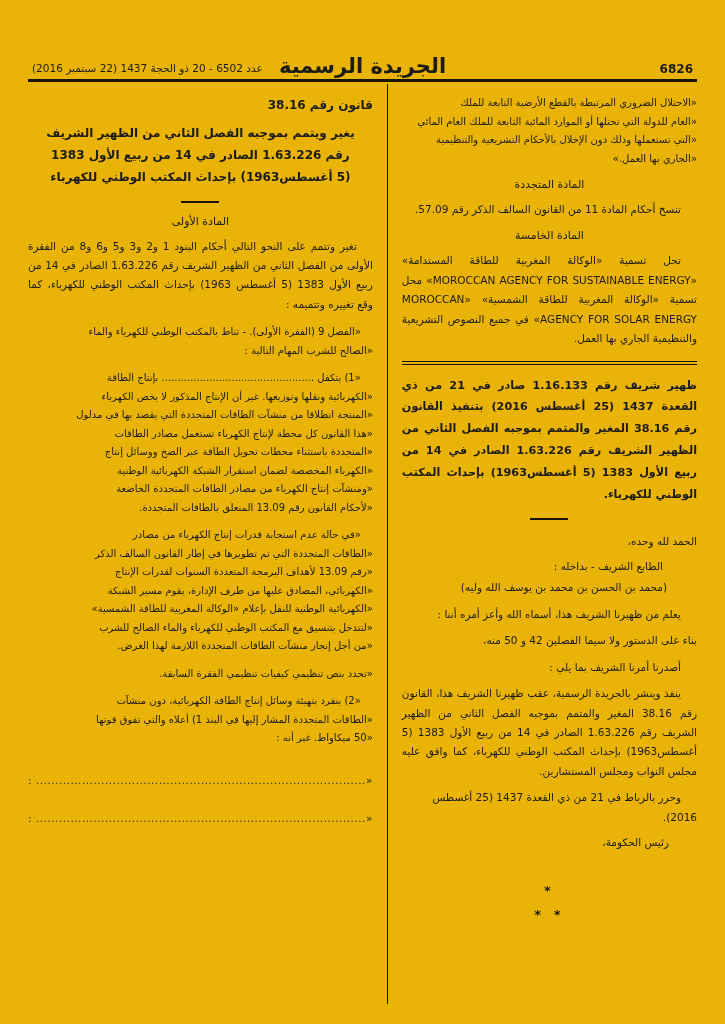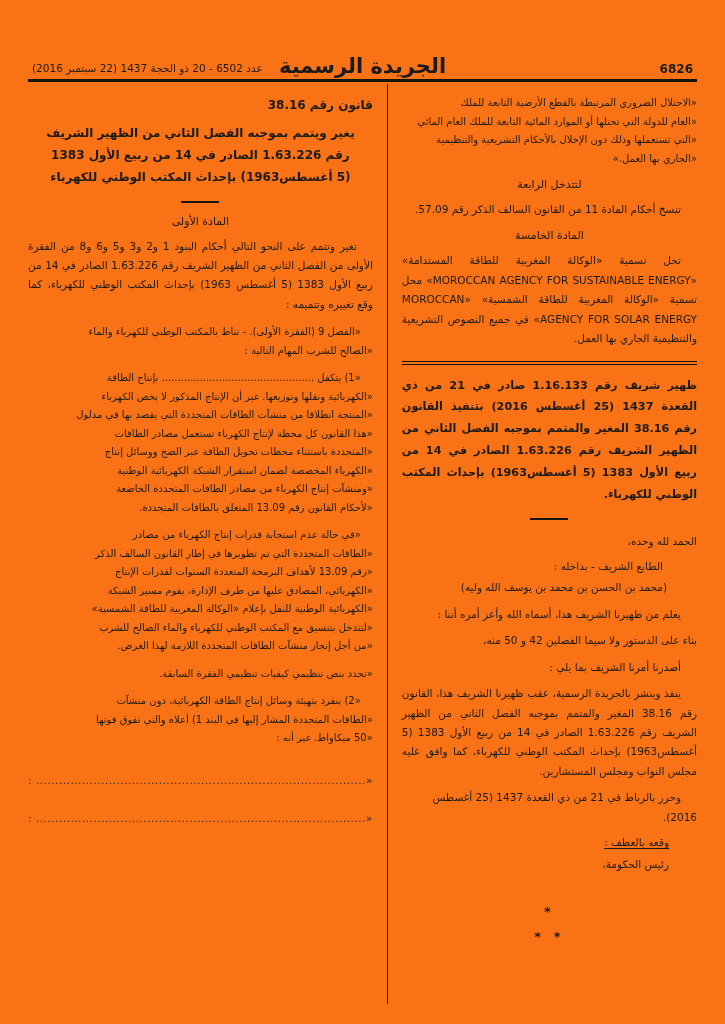--- a/index.html
+++ b/index.html
@@ -1,20 +1,20 @@
 <!DOCTYPE html>
 <html lang="ar"><head>
 <meta charset="utf-8">
 <style>
   html,body{margin:0;padding:0;background:#e8e6e0;}
   .page{
     position:relative;
     width:725px;height:1024px;
     margin:0 auto;
-    background:#f97316;
+    background:#eab308;
     color:#1c1b18;
     font-family:"DejaVu Sans", sans-serif;
     overflow:hidden;
     box-sizing:border-box;
   }
   
   .masthead{
     position:absolute;top:50px;left:30px;right:30px;height:26px;
   }
   .masthead .issue{
@@ -95,21 +95,21 @@
   <div class="masthead-rule"></div>
 
   <main class="columns" dir="rtl">
 
     <section class="col col-first">
       <p class="q pre">«الاحتلال الضروري المرتبطة بالقطع الأرضية التابعة للملك
 «العام للدولة التي تحتلها أو الموارد المائية التابعة للملك العام المائي
 «التي تستعملها وذلك دون الإخلال بالأحكام التشريعية والتنظيمية
 «الجاري بها العمل.»</p>
 
-      <h3 class="art">لتتدخل الرابعة</h3>
+      <h3 class="art">المادة المتجددة</h3>
       <p class="body indent">تنسخ أحكام المادة 11 من القانون السالف الذكر رقم 57.09.</p>
 
       <h3 class="art">المادة الخامسة</h3>
       <p class="body just indent">تحل تسمية «الوكالة المغربية للطاقة المستدامة» «MOROCCAN AGENCY FOR SUSTAINABLE ENERGY» محل تسمية «الوكالة المغربية للطاقة الشمسية» «MOROCCAN AGENCY FOR SOLAR ENERGY» في جميع النصوص التشريعية والتنظيمية الجاري بها العمل.</p>
 
       <div class="double-rule"></div>
 
       <p class="dahir">ظهير شريف رقم 1.16.133 صادر في 21 من ذي القعدة 1437 (25 أغسطس 2016) بتنفيذ القانون رقم 38.16 المغير والمتمم بموجبه الفصل الثاني من الظهير الشريف رقم 1.63.226 الصادر في 14 من ربيع الأول 1383 (5 أغسطس1963) بإحداث المكتب الوطني للكهرباء.</p>
 
       <hr class="dash">
@@ -117,21 +117,20 @@
       <p class="body">الحمد لله وحده،</p>
       <p class="body seal1">الطابع الشريف - بداخله :</p>
       <p class="body seal2">(محمد بن الحسن بن محمد بن يوسف الله وليه)</p>
       <p class="body indent gap-top">يعلم من ظهيرنا الشريف هذا، أسماه الله وأعز أمره أننا :</p>
       <p class="body gap-top">بناء على الدستور ولا سيما الفصلين 42 و 50 منه،</p>
       <p class="body indent gap-top">أصدرنا أمرنا الشريف بما يلي :</p>
       <p class="body just indent gap-top">ينفذ وينشر بالجريدة الرسمية، عقب ظهيرنا الشريف هذا، القانون رقم 38.16 المغير والمتمم بموجبه الفصل الثاني من الظهير الشريف رقم 1.63.226 الصادر في 14 من ربيع الأول 1383 (5 أغسطس1963) بإحداث المكتب الوطني للكهرباء، كما وافق عليه مجلس النواب ومجلس المستشارين.</p>
       <p class="body indent gap-top">وحرر بالرباط في 21 من ذي القعدة 1437 (25 أغسطس 2016).</p>
 
       <div class="sig-block">
-        <p class="body u">وقعه بالعطف :</p>
         <p class="body">رئيس الحكومة،</p>
       </div>
 
       <div class="stars">
         <div>*</div>
         <div>* *</div>
       </div>
     </section>
 
     <section class="col col-second">

